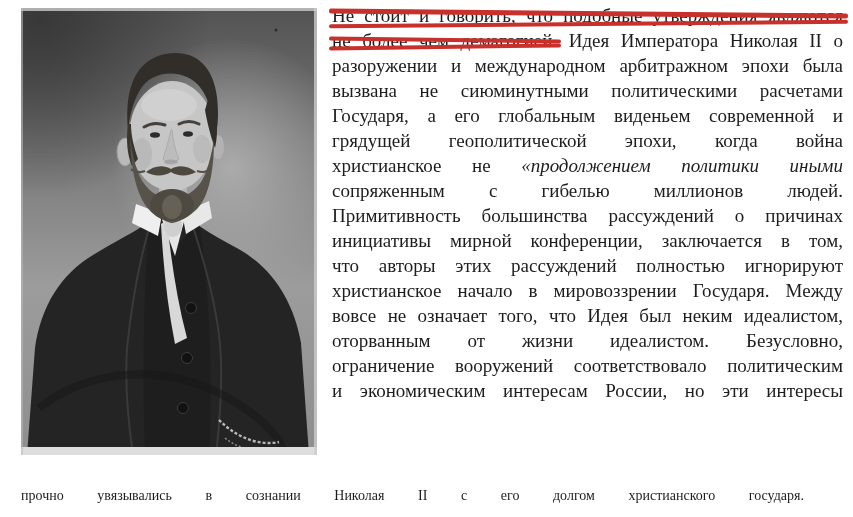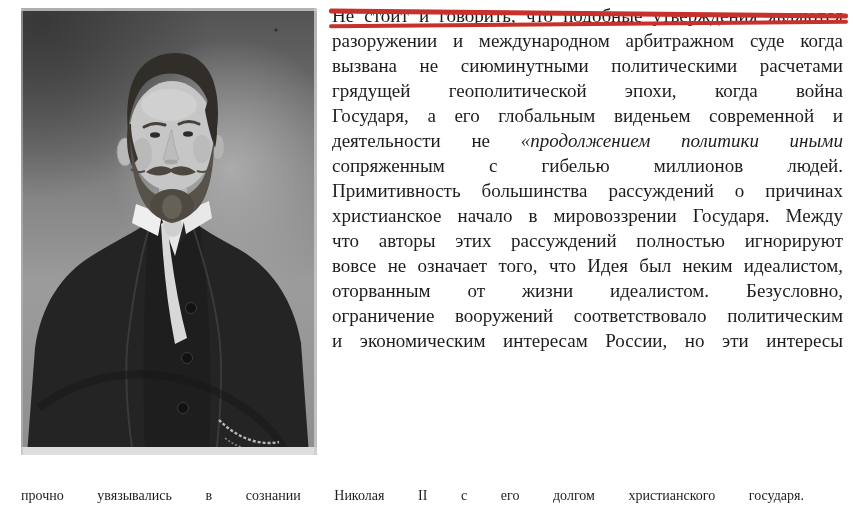--- a/index.html
+++ b/index.html
@@ -137,29 +137,31 @@
       <rect x="0" y="0" width="296" height="3" fill="#cccccc" opacity="0.8"></rect>
       <rect x="293" y="0" width="3" height="447" fill="#cccccc" opacity="0.8"></rect>
       <rect x="0" y="0" width="2" height="447" fill="#bbbbbb" opacity="0.6"></rect>
       <circle cx="255" cy="22" r="1.5" fill="#2c2c2c"></circle>
     </svg>
   </div>
 
   <div class="text-col">
     <div>
         <div class="tline"><span class="struck-a">Не стоит и говорить, что подобные утверждения являются</span></div>
-        <div class="tline"><span>разоружении и международном арбитражном суде когда</span></div>
+        <div class="tline"><span class="struck-b">не более чем демагогией.</span><span> Идея Императора Николая II о</span></div>
+        <div class="tline"><span>разоружении и международном арбитражном эпохи была</span></div>
         <div class="tline"><span>вызвана не сиюминутными политическими расчетами</span></div>
+        <div class="tline"><span>Государя, а его глобальным виденьем современной и</span></div>
         <div class="tline"><span>грядущей геополитической эпохи, когда война</span></div>
-        <div class="tline"><span>Государя, а его глобальным виденьем современной и</span></div>
-        <div class="tline"><span>деятельности не </span><span class="italic">«продолжением политики иными</span></div>
+        <div class="tline"><span>христианское не </span><span class="italic">«продолжением политики иными</span></div>
         <div class="tline"><span>сопряженным с гибелью миллионов людей.</span></div>
         <div class="tline"><span>Примитивность большинства рассуждений о причинах</span></div>
+        <div class="tline"><span>инициативы мирной конференции, заключается в том,</span></div>
+        <div class="tline"><span>что авторы этих рассуждений полностью игнорируют</span></div>
         <div class="tline"><span>христианское начало в мировоззрении Государя. Между</span></div>
-        <div class="tline"><span>что авторы этих рассуждений полностью игнорируют</span></div>
         <div class="tline"><span>вовсе не означает того, что Идея был неким идеалистом,</span></div>
         <div class="tline"><span>оторванным от жизни идеалистом. Безусловно,</span></div>
         <div class="tline"><span>ограничение вооружений соответствовало политическим</span></div>
         <div class="tline"><span>и экономическим интересам России, но эти интересы</span></div>
       </div>
   </div>
 
   <div class="last-line">прочно увязывались в сознании Николая II с его долгом христианского государя.</div>
 
 </div>

